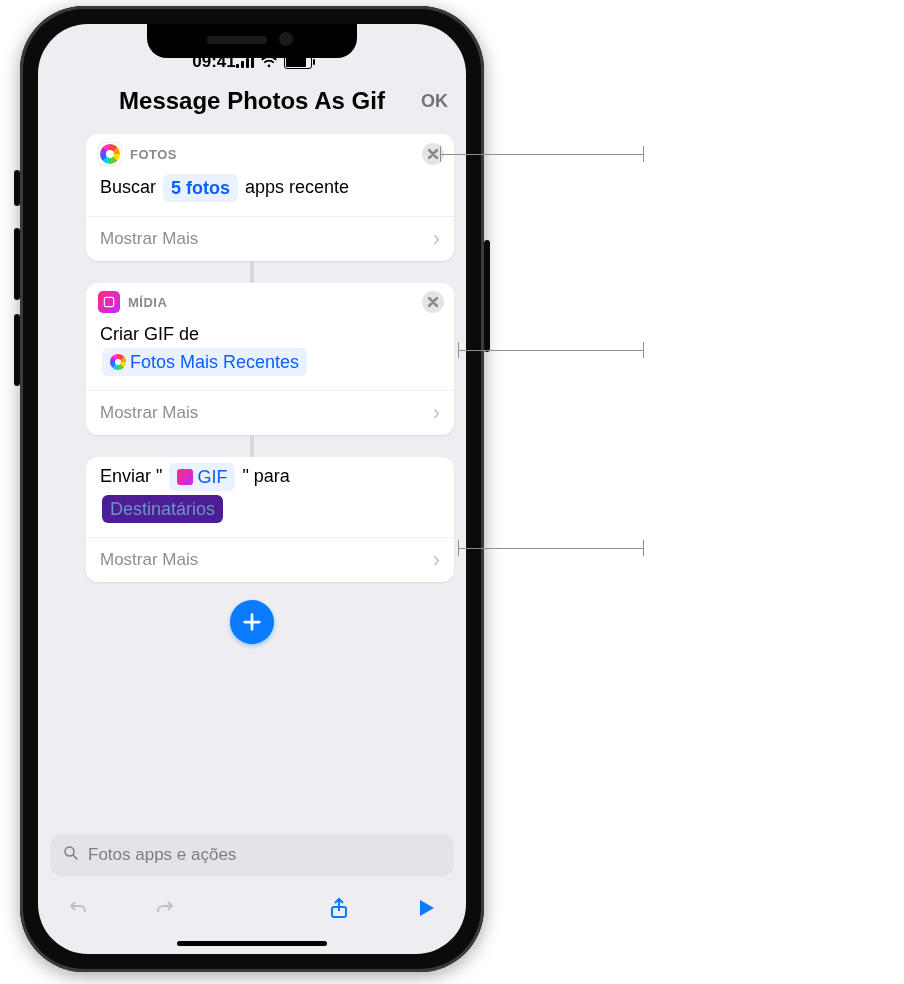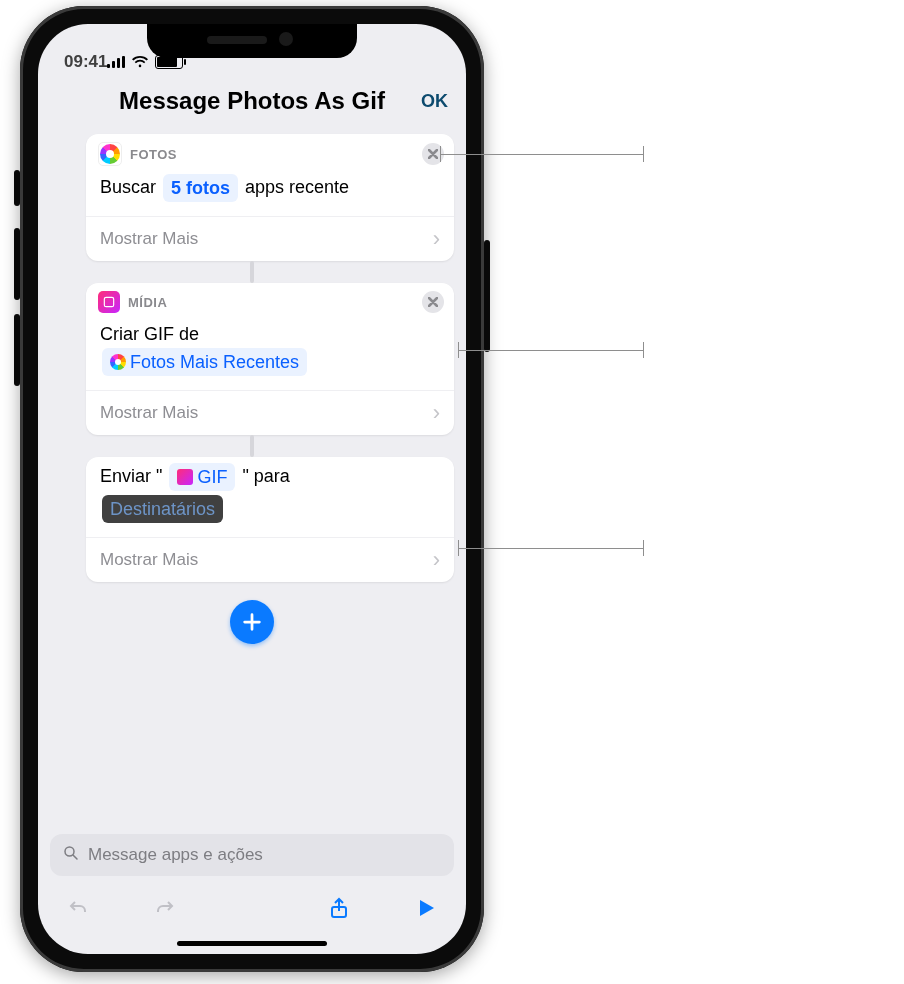--- a/index.html
+++ b/index.html
@@ -7,49 +7,49 @@
   .device{position:absolute;left:20px;top:6px;width:464px;height:966px;border-radius:64px;background:#0b0b0b;box-shadow:inset 0 0 0 3px #3a3a3a, 0 4px 18px rgba(0,0,0,.35);}
   .side-btn{position:absolute;background:#0b0b0b;border-radius:4px;}
   .side-btn.left1{left:14px;top:170px;width:6px;height:36px;}
   .side-btn.left2{left:14px;top:228px;width:6px;height:72px;}
   .side-btn.left3{left:14px;top:314px;width:6px;height:72px;}
   .side-btn.right1{left:484px;top:240px;width:6px;height:112px;}
   .screen{position:absolute;left:18px;top:18px;right:18px;bottom:18px;border-radius:50px;background:#eeeef2;overflow:hidden;}
   .notch{position:absolute;top:0;left:50%;transform:translateX(-50%);width:210px;height:34px;background:#000;border-bottom-left-radius:20px;border-bottom-right-radius:20px;z-index:5;}
   .notch::before{content:"";position:absolute;left:60px;top:12px;width:60px;height:8px;border-radius:4px;background:#1a1a1a;}
   .notch::after{content:"";position:absolute;left:132px;top:8px;width:14px;height:14px;border-radius:50%;background:#1a1a1a;}
-  .status-bar{position:absolute;top:0;left:0;right:0;height:48px;display:flex;align-items:center;justify-content:flex-start;padding:14px 26px 0;font-size:17px;font-weight:600;color:#404040;}
+  .status-bar{position:absolute;top:0;left:0;right:0;height:48px;display:flex;align-items:center;justify-content:center;padding:14px 26px 0;font-size:17px;font-weight:600;color:#000000;}
   .status-right{display:flex;align-items:center;gap:6px;}
   .sig-bars{display:flex;align-items:flex-end;gap:2px;height:12px;}
   .sig-bars span{width:3px;background:#000;border-radius:1px;}
   .sig-bars span:nth-child(1){height:4px}.sig-bars span:nth-child(2){height:7px}.sig-bars span:nth-child(3){height:10px}.sig-bars span:nth-child(4){height:12px}
   .wifi svg{display:block}
   .battery{position:relative;width:26px;height:12px;border:1.5px solid #000;border-radius:3px;}
   .battery::after{content:"";position:absolute;right:-4px;top:3px;width:2px;height:6px;background:#000;border-radius:1px;}
   .battery .fill{position:absolute;left:1px;top:1px;bottom:1px;width:20px;background:#000;border-radius:1px;}
   .nav-bar{position:absolute;top:54px;left:0;right:0;height:46px;display:flex;align-items:center;justify-content:center;}
   .nav-title{font-size:24px;font-weight:600;color:#000;}
-  .nav-ok{position:absolute;right:18px;font-size:18px;font-weight:600;color:#0c4a6e;}
+  .nav-ok{position:absolute;right:18px;font-size:18px;font-weight:600;color:#737373;}
   .content{position:absolute;top:110px;left:0;right:0;bottom:0;padding:0 12px;}
   .card{background:#fff;border-radius:12px;box-shadow:0 1px 2px rgba(0,0,0,.08);margin-bottom:0;margin-left:36px;}
   .card-head{display:flex;align-items:center;padding:8px 10px 2px 12px;}
   .app-icon{width:22px;height:22px;border-radius:5px;margin-right:8px;display:flex;align-items:center;justify-content:center;font-size:14px;color:#fff;}
   .icon-photos{background:conic-gradient(#f44 0 12.5%,#f90 0 25%,#fd0 0 37.5%,#6c3 0 50%,#0cf 0 62.5%,#36f 0 75%,#93f 0 87.5%,#f3c 0 100%);border-radius:50%;width:20px;height:20px;position:relative;}
   .icon-photos::after{content:"";position:absolute;left:6px;top:6px;width:8px;height:8px;border-radius:50%;background:#fff;}
   .icon-photos-wrap{width:22px;height:22px;border-radius:5px;background:#fff;display:flex;align-items:center;justify-content:center;margin-right:8px;border:1px solid #eee;}
   .icon-media{background:linear-gradient(135deg,#ff2d78,#c726ff);}
   .icon-messages{background:linear-gradient(180deg,#5af26a,#23c035);}
   .icon-messages svg{width:14px;height:14px}
   .app-label{font-size:13px;letter-spacing:.5px;color:#8a8a8e;font-weight:600;}
   .close-btn{margin-left:auto;width:22px;height:22px;border-radius:50%;background:#e4e4e8;display:flex;align-items:center;justify-content:center;}
   .close-btn svg{width:10px;height:10px;stroke:#8a8a8e;stroke-width:2.5;stroke-linecap:round;}
   .card-body{padding:6px 14px 14px;font-size:18px;line-height:26px;color:#000;}
   .token{display:inline-flex;align-items:center;background:#eaf2ff;border-radius:6px;padding:1px 8px;color:#0a60ff;font-weight:400;margin:0 2px;vertical-align:middle;gap:4px;}
   .token.plain{color:#0a60ff;font-weight:700}
-  .token.alpha{background:#404040;color:#6d94c7;}
+  .token.alpha{background:#4c1d95;color:#6d94c7;}
   .token .mini-icon{width:16px;height:16px;display:inline-block;}
   .mini-photos{width:16px;height:16px;border-radius:50%;background:conic-gradient(#f44 0 12.5%,#f90 0 25%,#fd0 0 37.5%,#6c3 0 50%,#0cf 0 62.5%,#36f 0 75%,#93f 0 87.5%,#f3c 0 100%);position:relative;}
   .mini-photos::after{content:"";position:absolute;left:5px;top:5px;width:6px;height:6px;border-radius:50%;background:#fff;}
   .mini-media{width:16px;height:16px;border-radius:3px;background:linear-gradient(135deg,#ff2d78,#c726ff);}
   .row-more{border-top:1px solid #efeff2;padding:12px 14px;display:flex;align-items:center;justify-content:space-between;color:#8e8e93;font-size:17px;}
   .chev{color:#c5c5c9;font-size:22px;line-height:0;}
   .connector{width:4px;height:22px;background:#d6d6db;margin:0 auto;border-radius:2px;}
   .add-btn{margin:18px auto 0;width:44px;height:44px;border-radius:50%;background:#0a7aff;display:flex;align-items:center;justify-content:center;box-shadow:0 2px 4px rgba(10,122,255,.4);}
   .add-btn svg{width:22px;height:22px;stroke:#fff;stroke-width:3;stroke-linecap:round;}
   .search-bar{position:absolute;left:12px;right:12px;bottom:78px;height:42px;background:#e3e3e8;border-radius:12px;display:flex;align-items:center;padding:0 12px;color:#7d7d82;font-size:17px;gap:8px;}
@@ -184,21 +184,21 @@
 
       </div>
 
       <div class="search-bar">
         <span>
           <svg viewBox="0 0 24 24">
               <circle cx="10" cy="10" r="6"></circle>
               <path d="M20 20l-5-5"></path>
             </svg>
         </span>
-        <span>Message apps e ações</span>
+        <span>Fotos apps e ações</span>
       </div>
 
       <div class="toolbar">
         <span class="tb-icon tb-muted">
           <svg viewBox="0 0 24 24">
               <path d="M9 14l-4-4 4-4"></path>
               <path d="M5 10h9a5 5 0 015 5v1"></path>
             </svg>
         </span>
         <span class="tb-icon tb-muted">

